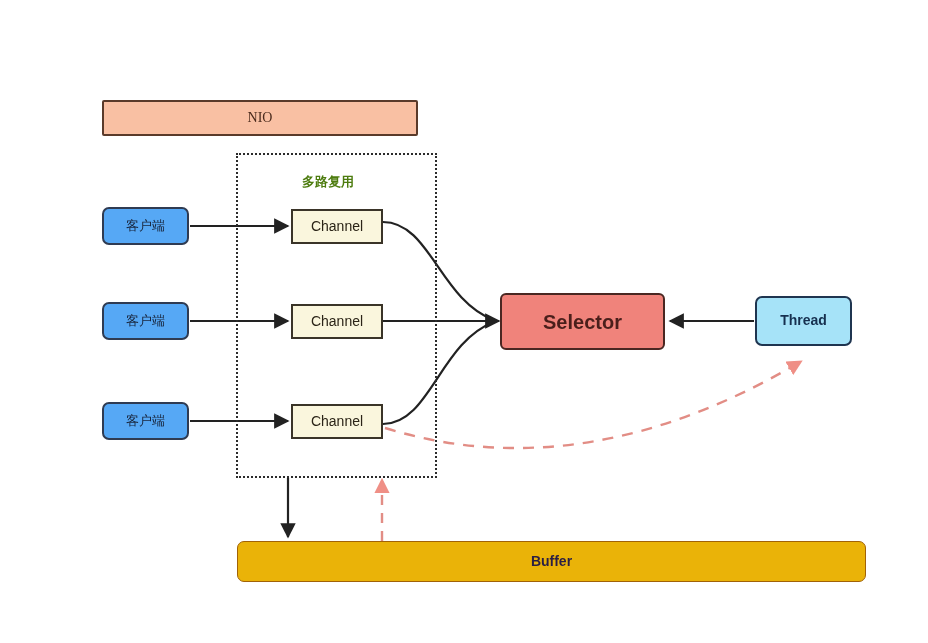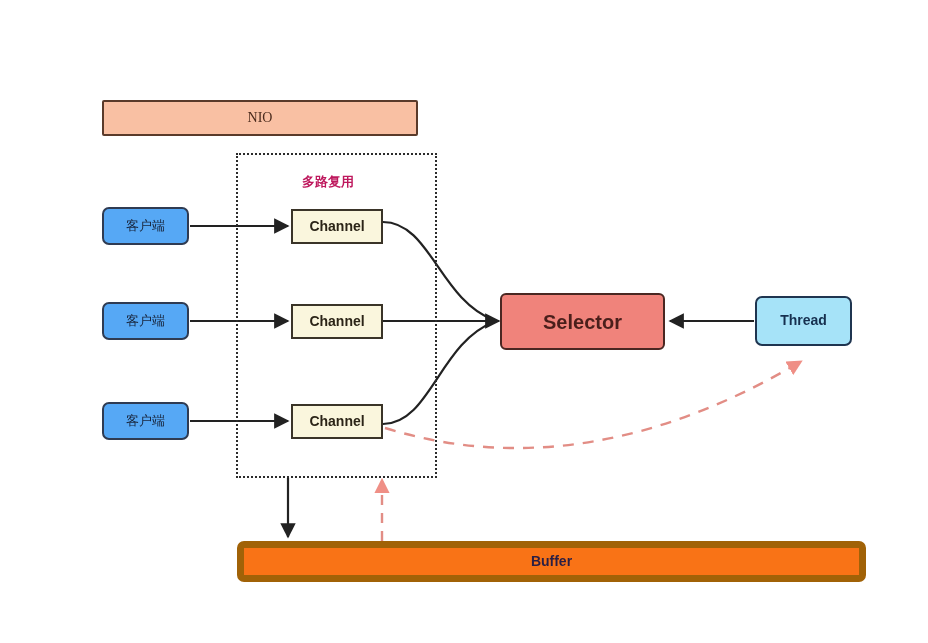--- a/index.html
+++ b/index.html
@@ -49,60 +49,60 @@
     color: #18243a;
     font-size: 13px;
     font-weight: 400;
     border-radius: 7px;
   }
   .node-channel {
     background: #faf6dd;
     border: 2px solid #3a3428;
     color: #2b2417;
     font-size: 14px;
-    font-weight: 700;
+    font-weight: 400;
     border-radius: 0;
   }
   .node-selector {
     background: #f0837b;
     border: 2px solid #4a2722;
     color: #4a1f1b;
     font-size: 20px;
     font-weight: 700;
     border-radius: 6px;
   }
   .node-thread {
     background: #a6e3f8;
     border: 2px solid #1f3550;
     color: #16304f;
     font-size: 14px;
     font-weight: 700;
     border-radius: 7px;
     align-items: center;
   }
   .node-buffer {
-    background: #f97316;
-    border: 7px solid #a16207;
+    background: #eab308;
+    border: 1px solid #a16207;
     color: #2b1f44;
     font-size: 14px;
     font-weight: 700;
     border-radius: 7px;
   }
   .group-box {
     position: absolute;
     box-sizing: border-box;
     border: 2px dotted #2b2b2b;
     background: transparent;
     z-index: 1;
   }
   .group-label {
     position: absolute;
     font-size: 13px;
     font-weight: 700;
-    color: #be185d;
+    color: #4d7c0f;
     z-index: 2;
     white-space: nowrap;
     text-align: center;
   }
 </style>
 </head>
 <body>
 
 <div id="canvas">
 

